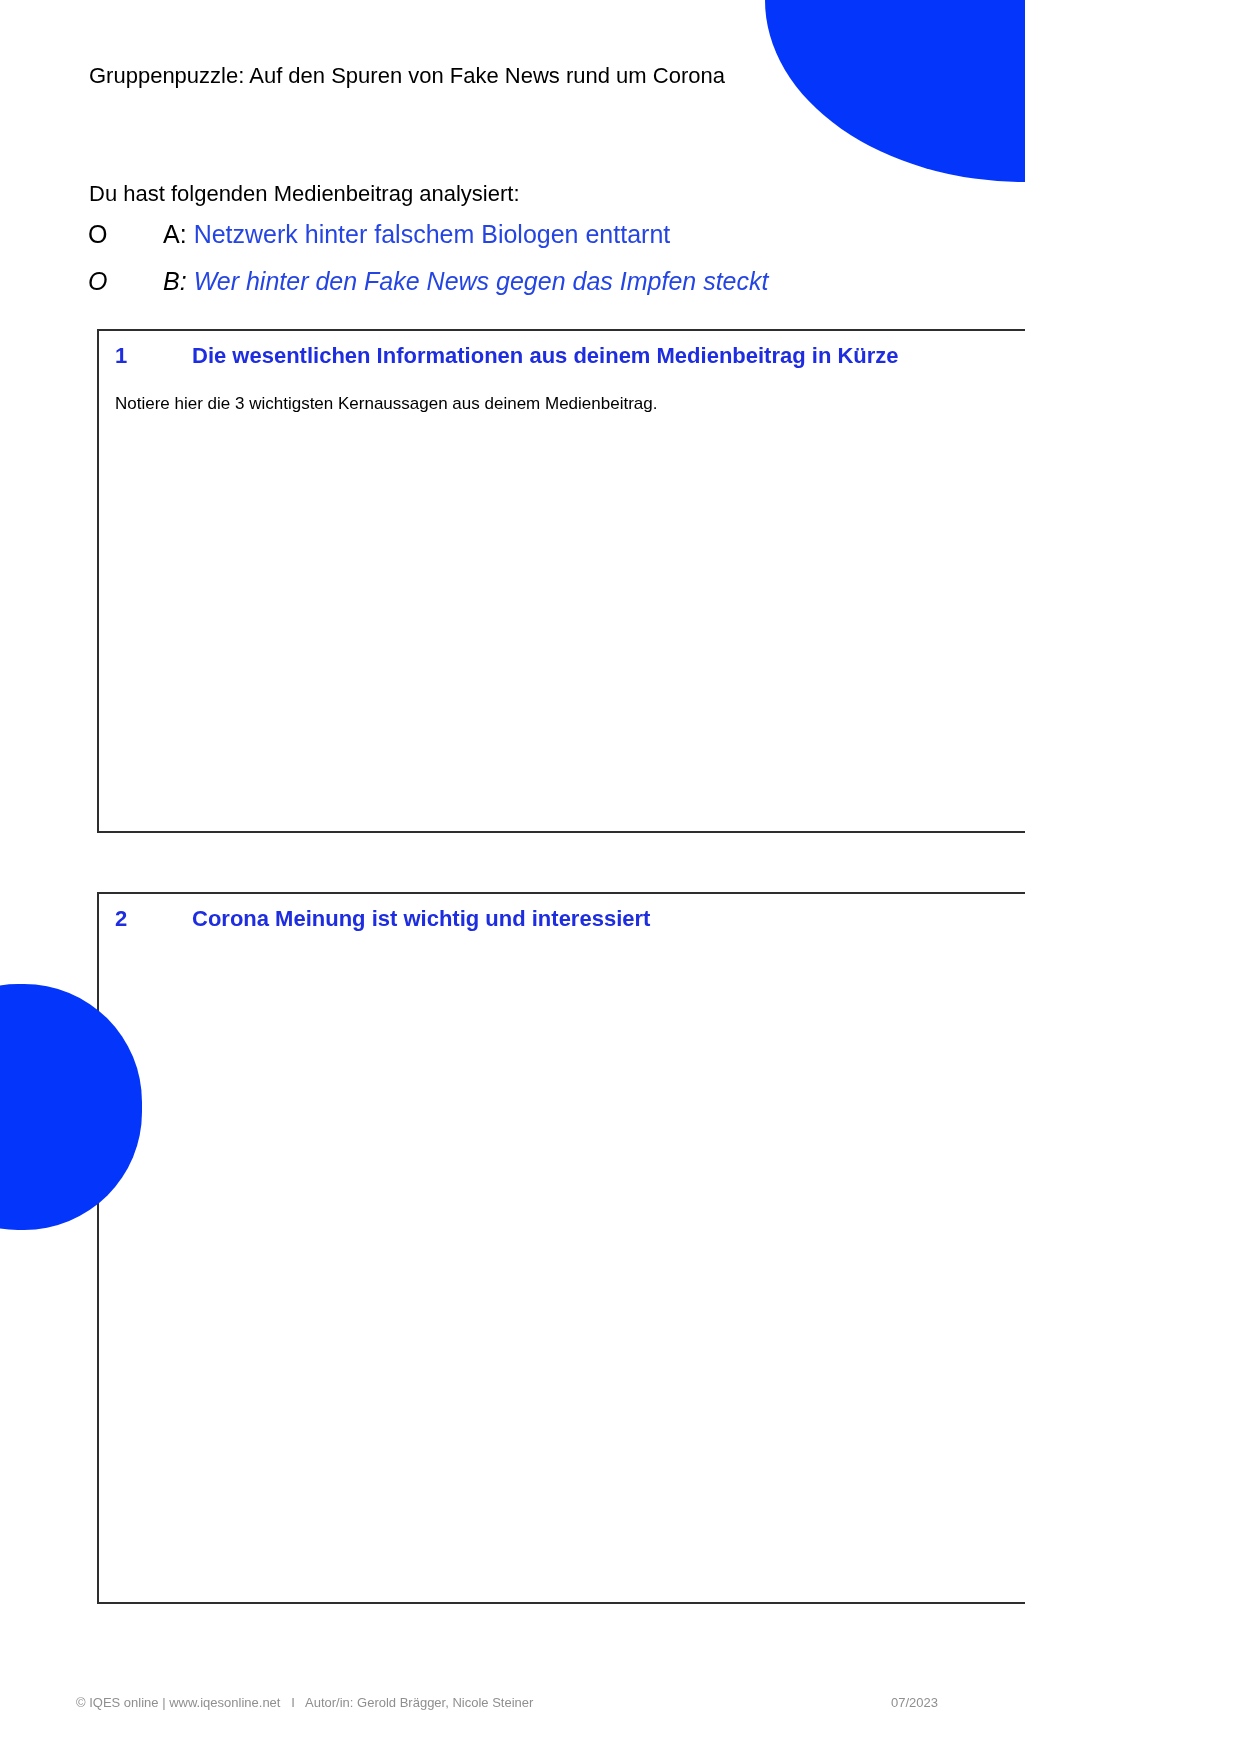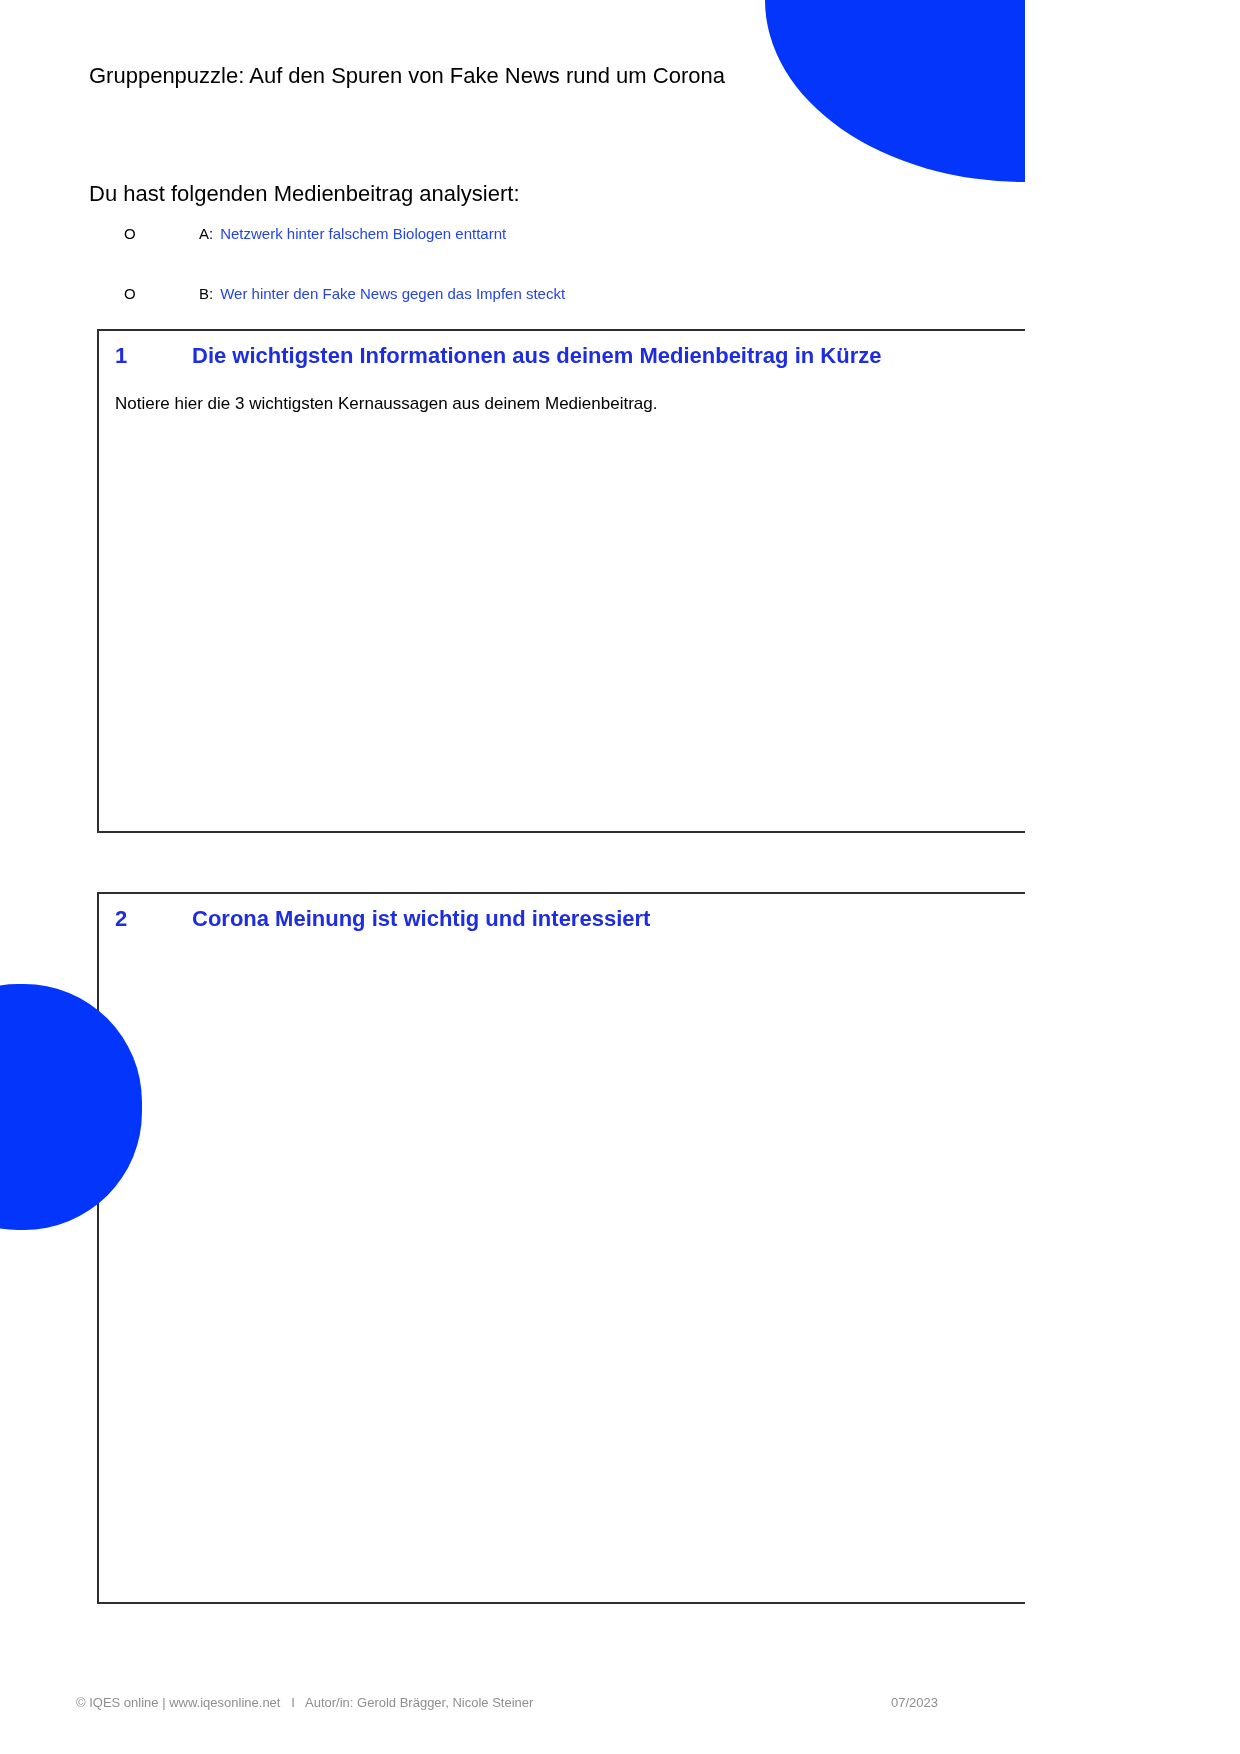--- a/index.html
+++ b/index.html
@@ -31,26 +31,25 @@
     font-size: 22px; line-height: 26px; color: #000;
   }
 
   .intro {
     position: absolute; left: 89px; top: 181px;
     font-size: 22px; line-height: 26px; color: #000; text-align: right;
   }
 
   .option {
     position: absolute; left: 88px;
-    font-size: 15px; line-height: 26px; color: #000;
+    font-size: 25px; line-height: 26px; color: #000;
     white-space: nowrap;
-    margin-left: 36px;
   }
   .option-a { top: 221px; }
-  .option-b { top: 281px; }
+  .option-b { top: 268px; font-style: italic; }
   .option .bullet { display: inline-block; width: 75px; }
   .option .prefix { margin-right: 7px; }
   .medialink { color: var(--link-blue, #2545e3); text-decoration: none; cursor: pointer; }
 
   .section-box {
     position: absolute; left: 97px; width: 1073px;
     box-sizing: border-box;
     border: 2px solid var(--box-border, #2e2e2e);
     background: #ffffff;
     padding: 11px 16px 0 16px;
@@ -97,21 +96,21 @@
     <span class="bullet">O</span><span class="prefix">A:</span><a class="medialink" href="#">Netzwerk hinter falschem Biologen enttarnt</a>
   </div>
 
   <div class="option option-b">
     <span class="bullet">O</span><span class="prefix">B:</span><a class="medialink" href="#">Wer hinter den Fake News gegen das Impfen steckt</a>
   </div>
 
   <section class="section-box box1">
     <div class="title-row">
       <span class="sec-num">1</span>
-      <span class="sec-title">Die wichtigsten Informationen aus deinem Medienbeitrag in Kürze</span>
+      <span class="sec-title">Die wesentlichen Informationen aus deinem Medienbeitrag in Kürze</span>
     </div>
     <p class="sec-body">Notiere hier die 3 wichtigsten Kernaussagen aus deinem Medienbeitrag.</p>
     <div class="writing-area"></div>
   </section>
 
   <section class="section-box box2">
     <div class="title-row">
       <span class="sec-num">2</span>
       <span class="sec-title">Corona Meinung ist wichtig und interessiert</span>
     </div>

